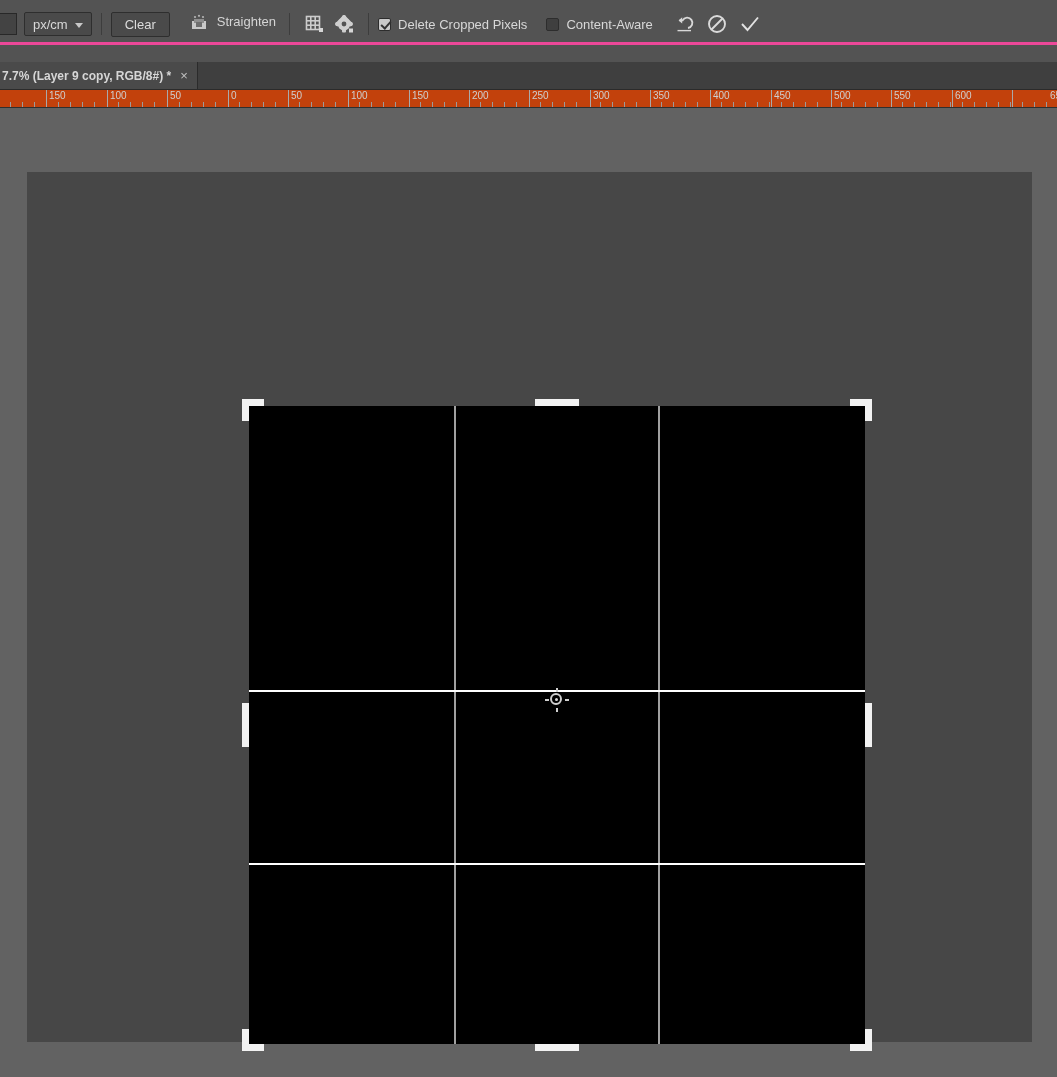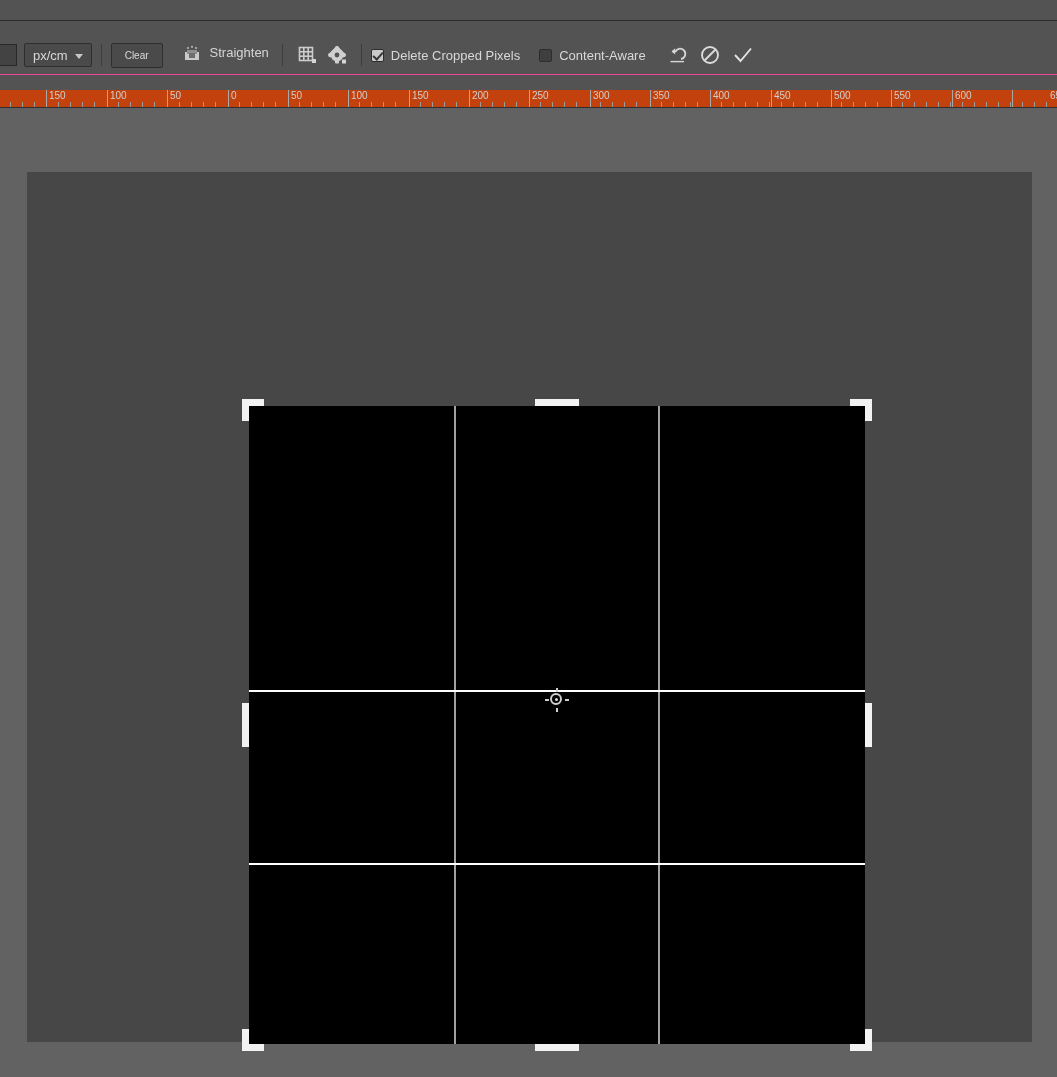--- a/index.html
+++ b/index.html
@@ -27,24 +27,24 @@
     left: 0; top: 0;
     width: 1057px; height: 21px;
     background: #535353;
     border-bottom: 1px solid #2b2b2b;
     box-sizing: border-box;
   }
 
   
   .options-bar {
     position: absolute;
-    left: 0; top: 36px;
+    left: 0; top: 6px;
     width: 1057px; height: 39px;
     background: #535353;
-    border-bottom: 1px solid #ec4899;
+    border-bottom: 3px solid #ec4899;
     box-sizing: border-box;
     display: flex;
     align-items: center;
   }
 
   .opt-input-stub {
     width: 17px;
     height: 22px;
     margin-left: 0px;
     background: #434343;
@@ -85,21 +85,21 @@
     background: #3d3d3d;
     margin: 0 9px;
   }
 
   .btn-clear {
     height: 25px;
     background: #4a4a4a;
     border: 1px solid #2e2e2e;
     border-radius: 2px;
     color: #dcdcdc;
-    font-size: 10px;
+    font-size: 13px;
     padding: 0 13px;
     display: flex;
     align-items: center;
     box-sizing: border-box;
   }
 
   .icon-btn {
     display: flex;
     align-items: center;
     justify-content: center;
@@ -379,20 +379,26 @@
       </svg>
     </div>
 
     <div class="icon-btn">
       <svg width="24" height="22" viewBox="0 0 24 22">
         <polyline points="4,11 9.5,17 20,4.5" fill="none" stroke="#e2e2e2" stroke-width="1.9"></polyline>
       </svg>
     </div>
   </div>
 
+  <div class="tab-strip">
+    <div class="doc-tab">
+      <span class="doc-tab-label">7.7% (Layer 9 copy, RGB/8#) *</span>
+      <span class="tab-close">×</span>
+    </div>
+  </div>
 
   <div class="ruler" id="ruler">
       <div class="rtick major" style="left: 46px;"></div>
       <div class="rlabel" style="left: 49px;">150</div>
       <div class="rtick major" style="left: 107px;"></div>
       <div class="rlabel" style="left: 110px;">100</div>
       <div class="rtick major" style="left: 167px;"></div>
       <div class="rlabel" style="left: 170px;">50</div>
       <div class="rtick major" style="left: 228px;"></div>
       <div class="rlabel" style="left: 231px;">0</div>

